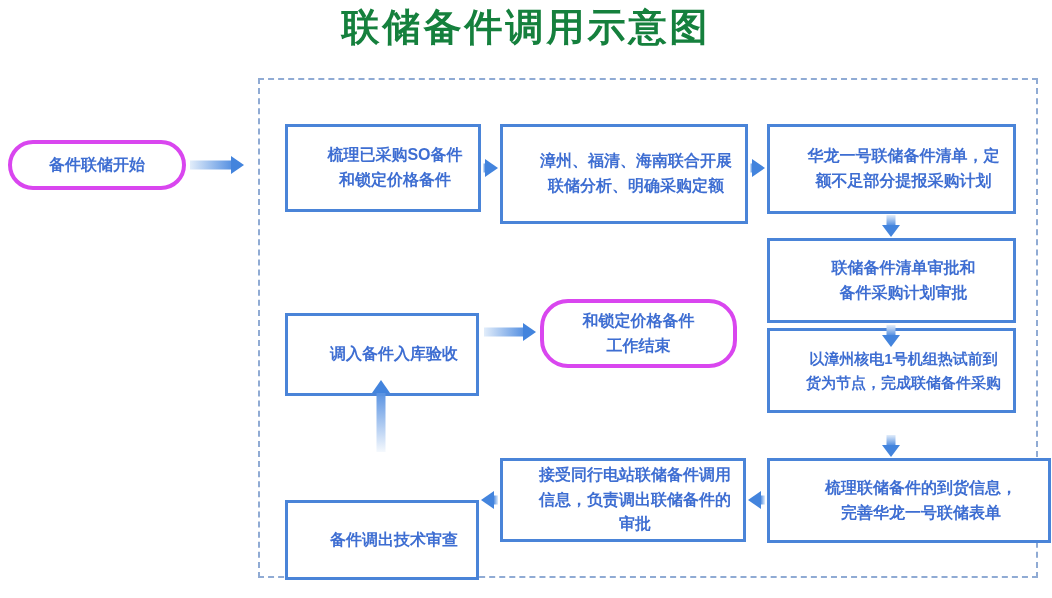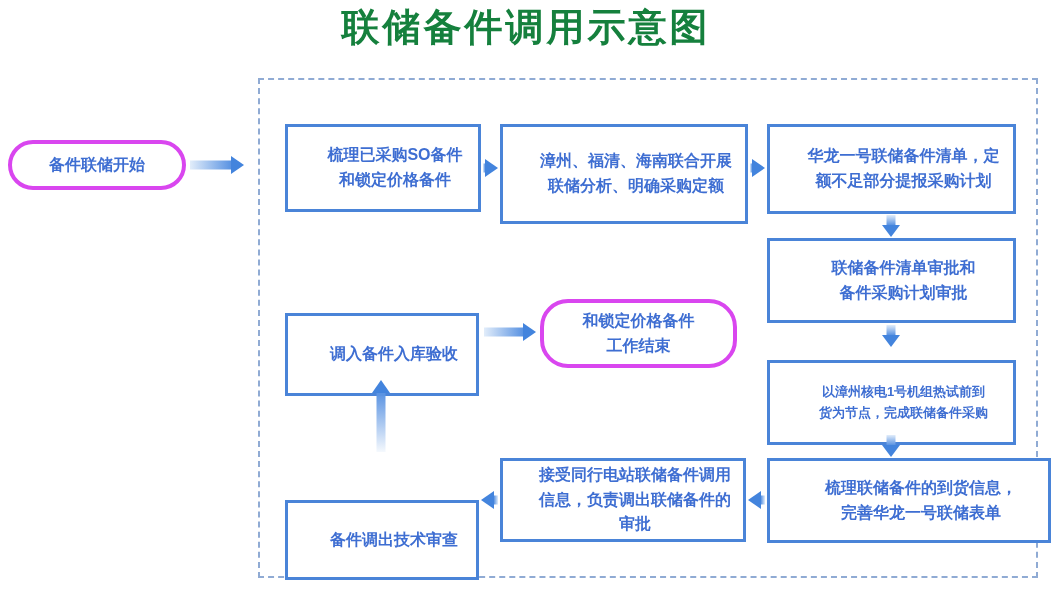--- a/index.html
+++ b/index.html
@@ -20,21 +20,21 @@
   .terminator{border:4px solid #d946ef;border-radius:28px;}
   .process{border:3px solid #4a84d8;padding-left:24px;}
 
   .t-start{left:8px;top:140px;width:178px;height:50px;font-size:16px;}
   .t-end{left:540px;top:299px;width:197px;height:69px;}
 
   .b1{left:285px;top:124px;width:196px;height:88px;}
   .b2{left:500px;top:124px;width:248px;height:100px;}
   .b3{left:767px;top:124px;width:249px;height:90px;}
   .b4{left:767px;top:238px;width:249px;height:85px;text-align:center;}
-  .b5{left:767px;top:360px;width:249px;height:85px;font-size:13px;}
+  .b5{left:767px;top:328px;width:249px;height:85px;font-size:15px;}
   .b6{left:767px;top:458px;width:284px;height:85px;}
   .b7{left:500px;top:458px;width:246px;height:84px;}
   .b8{left:285px;top:460px;width:194px;height:80px;margin-top:40px;}
   .b9{left:285px;top:292px;width:194px;height:83px;margin-top:21px;}
 
   
   .arr{position:absolute;}
   .arr .shaft{position:absolute;}
   .arr .head{position:absolute;width:0;height:0;}
 

